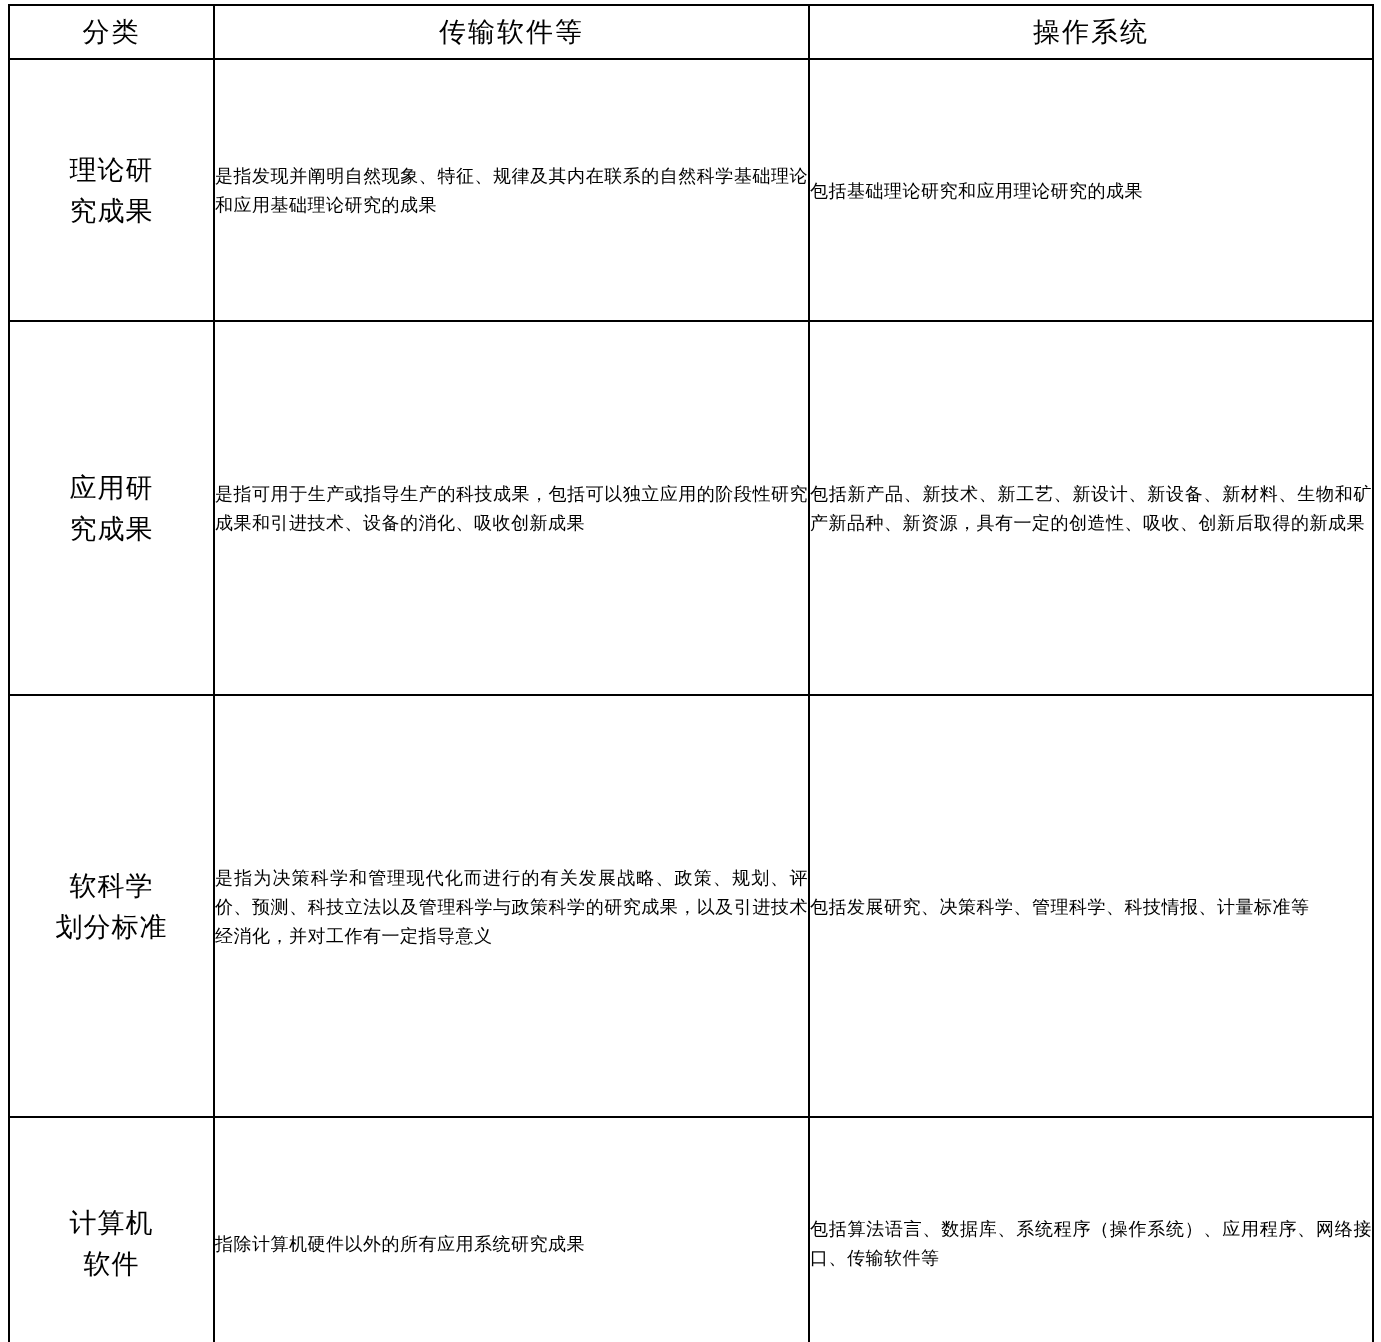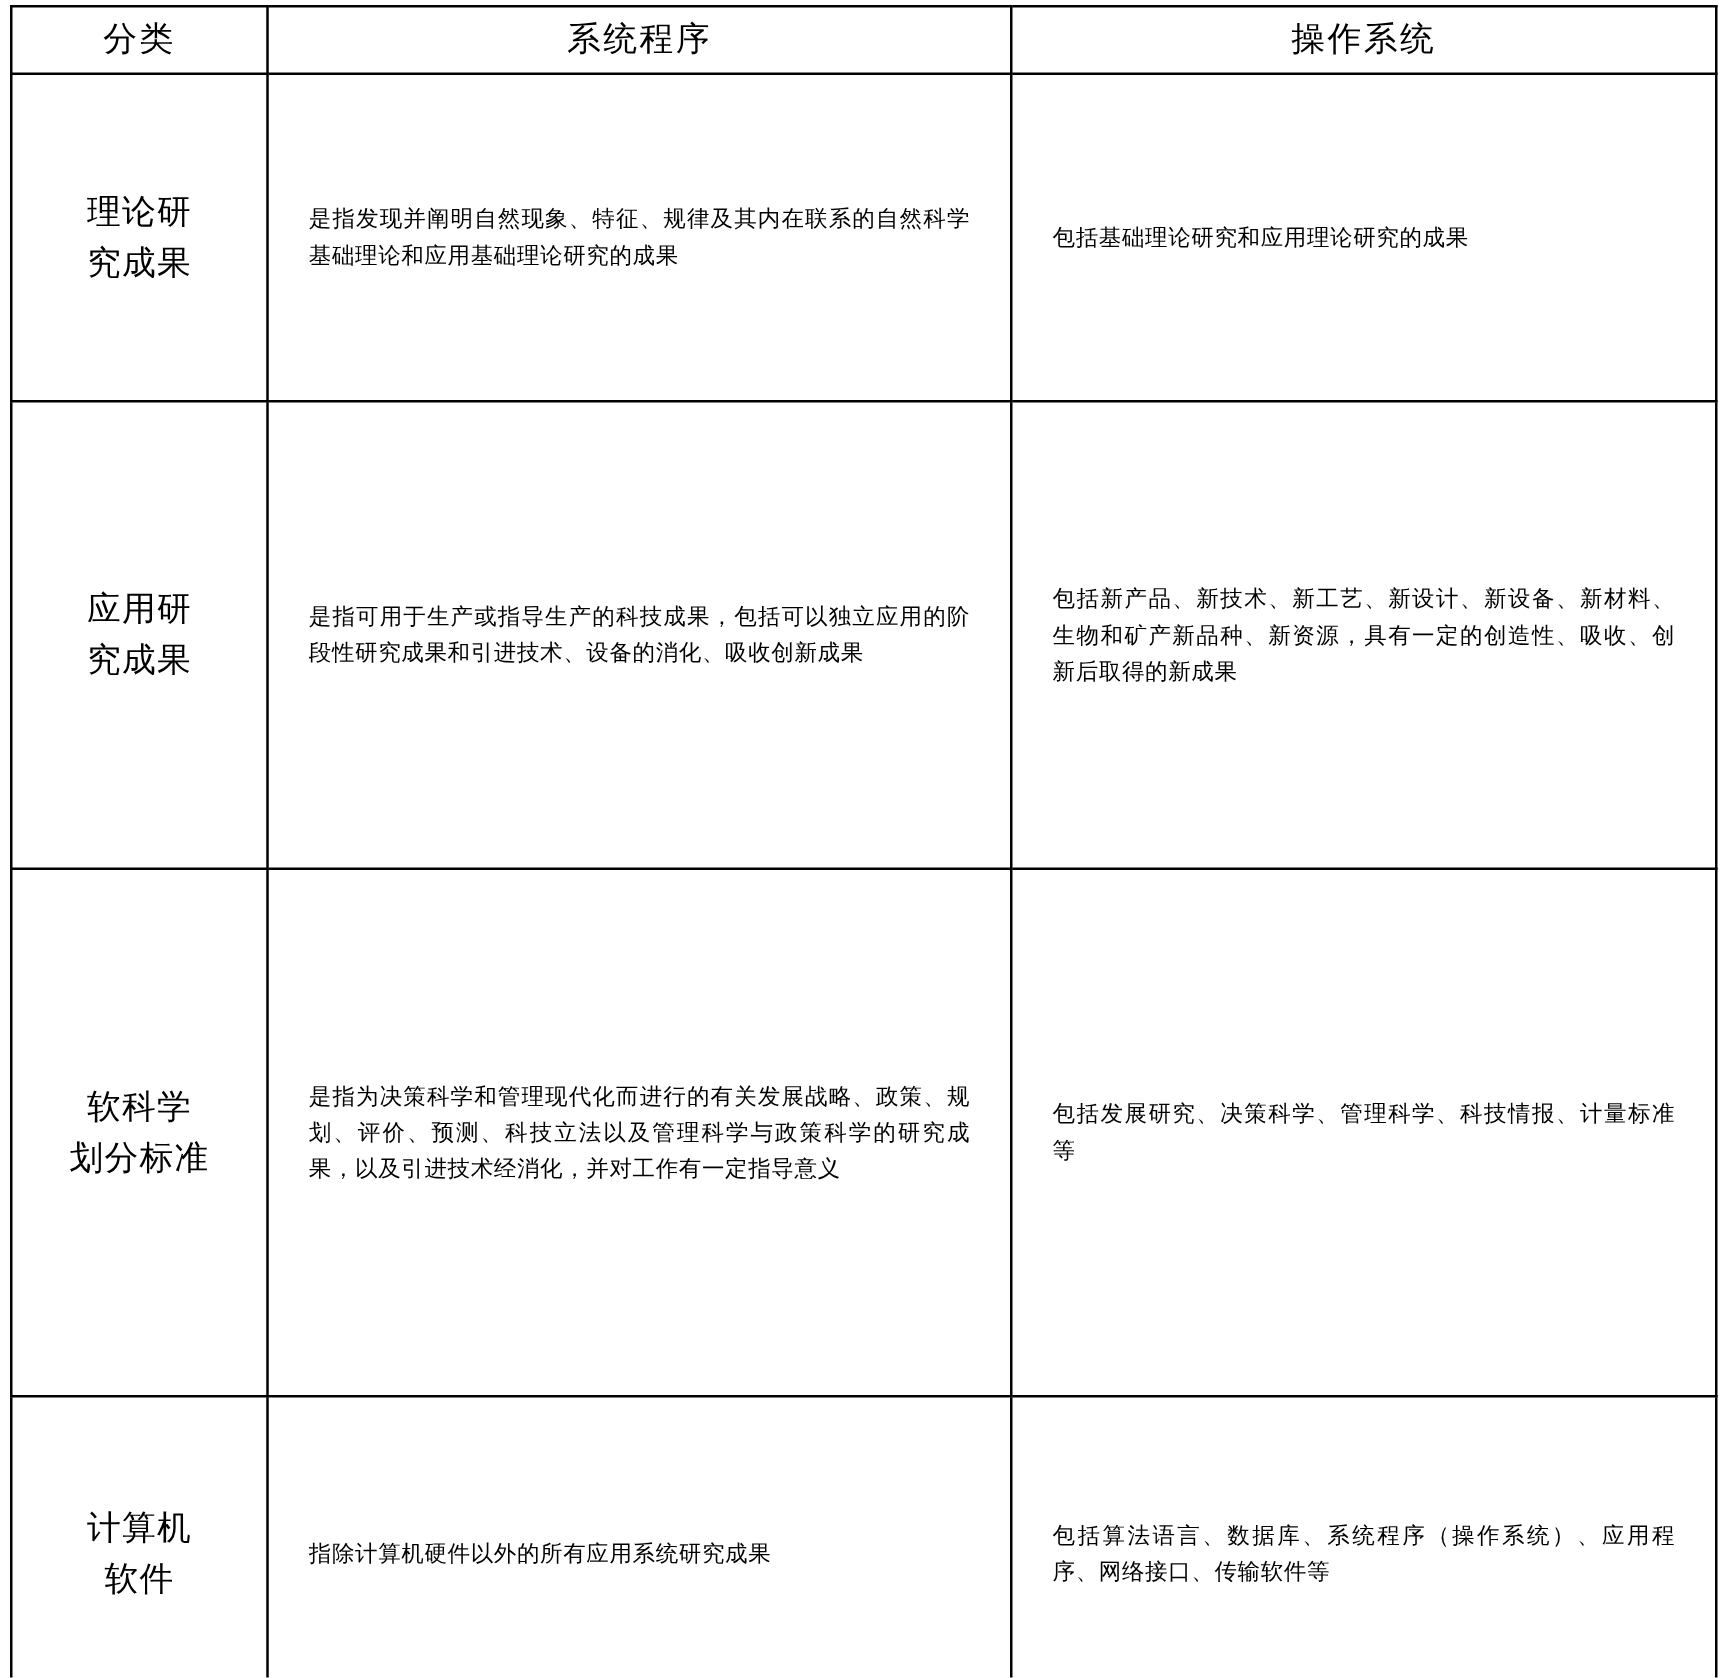--- a/index.html
+++ b/index.html
@@ -27,21 +27,21 @@
     border: 2px solid #000;
   }
   table.results-table col.c1 { width: 205px; }
   table.results-table col.c2 { width: 595px; }
   table.results-table col.c3 { width: 564px; }
 
   table.results-table th,
   table.results-table td {
     border: 2px solid #000;
     vertical-align: middle;
-    padding: 10px 32px;
+    padding: 10px 0;
     font-weight: normal;
   }
   thead th {
     text-align: center;
     font-weight: bold;
     font-size: 27px;
     letter-spacing: 2px;
     padding: 12px 8px 14px 8px;
     line-height: 1.2;
   }
@@ -80,21 +80,21 @@
 <div class="sheet">
   <table class="results-table">
     <colgroup>
       <col class="c1">
         <col class="c2">
         <col class="c3">
     </colgroup>
     <thead>
       <tr>
         <th>分类</th>
-        <th>系统程序</th>
+        <th>传输软件等</th>
         <th>操作系统</th>
       </tr>
     </thead>
     <tbody>
       <tr class="row-theory">
         <td class="cat">
           <span class="cat-lines">
             <span>理论研</span>
             <span>究成果</span>
           </span>

